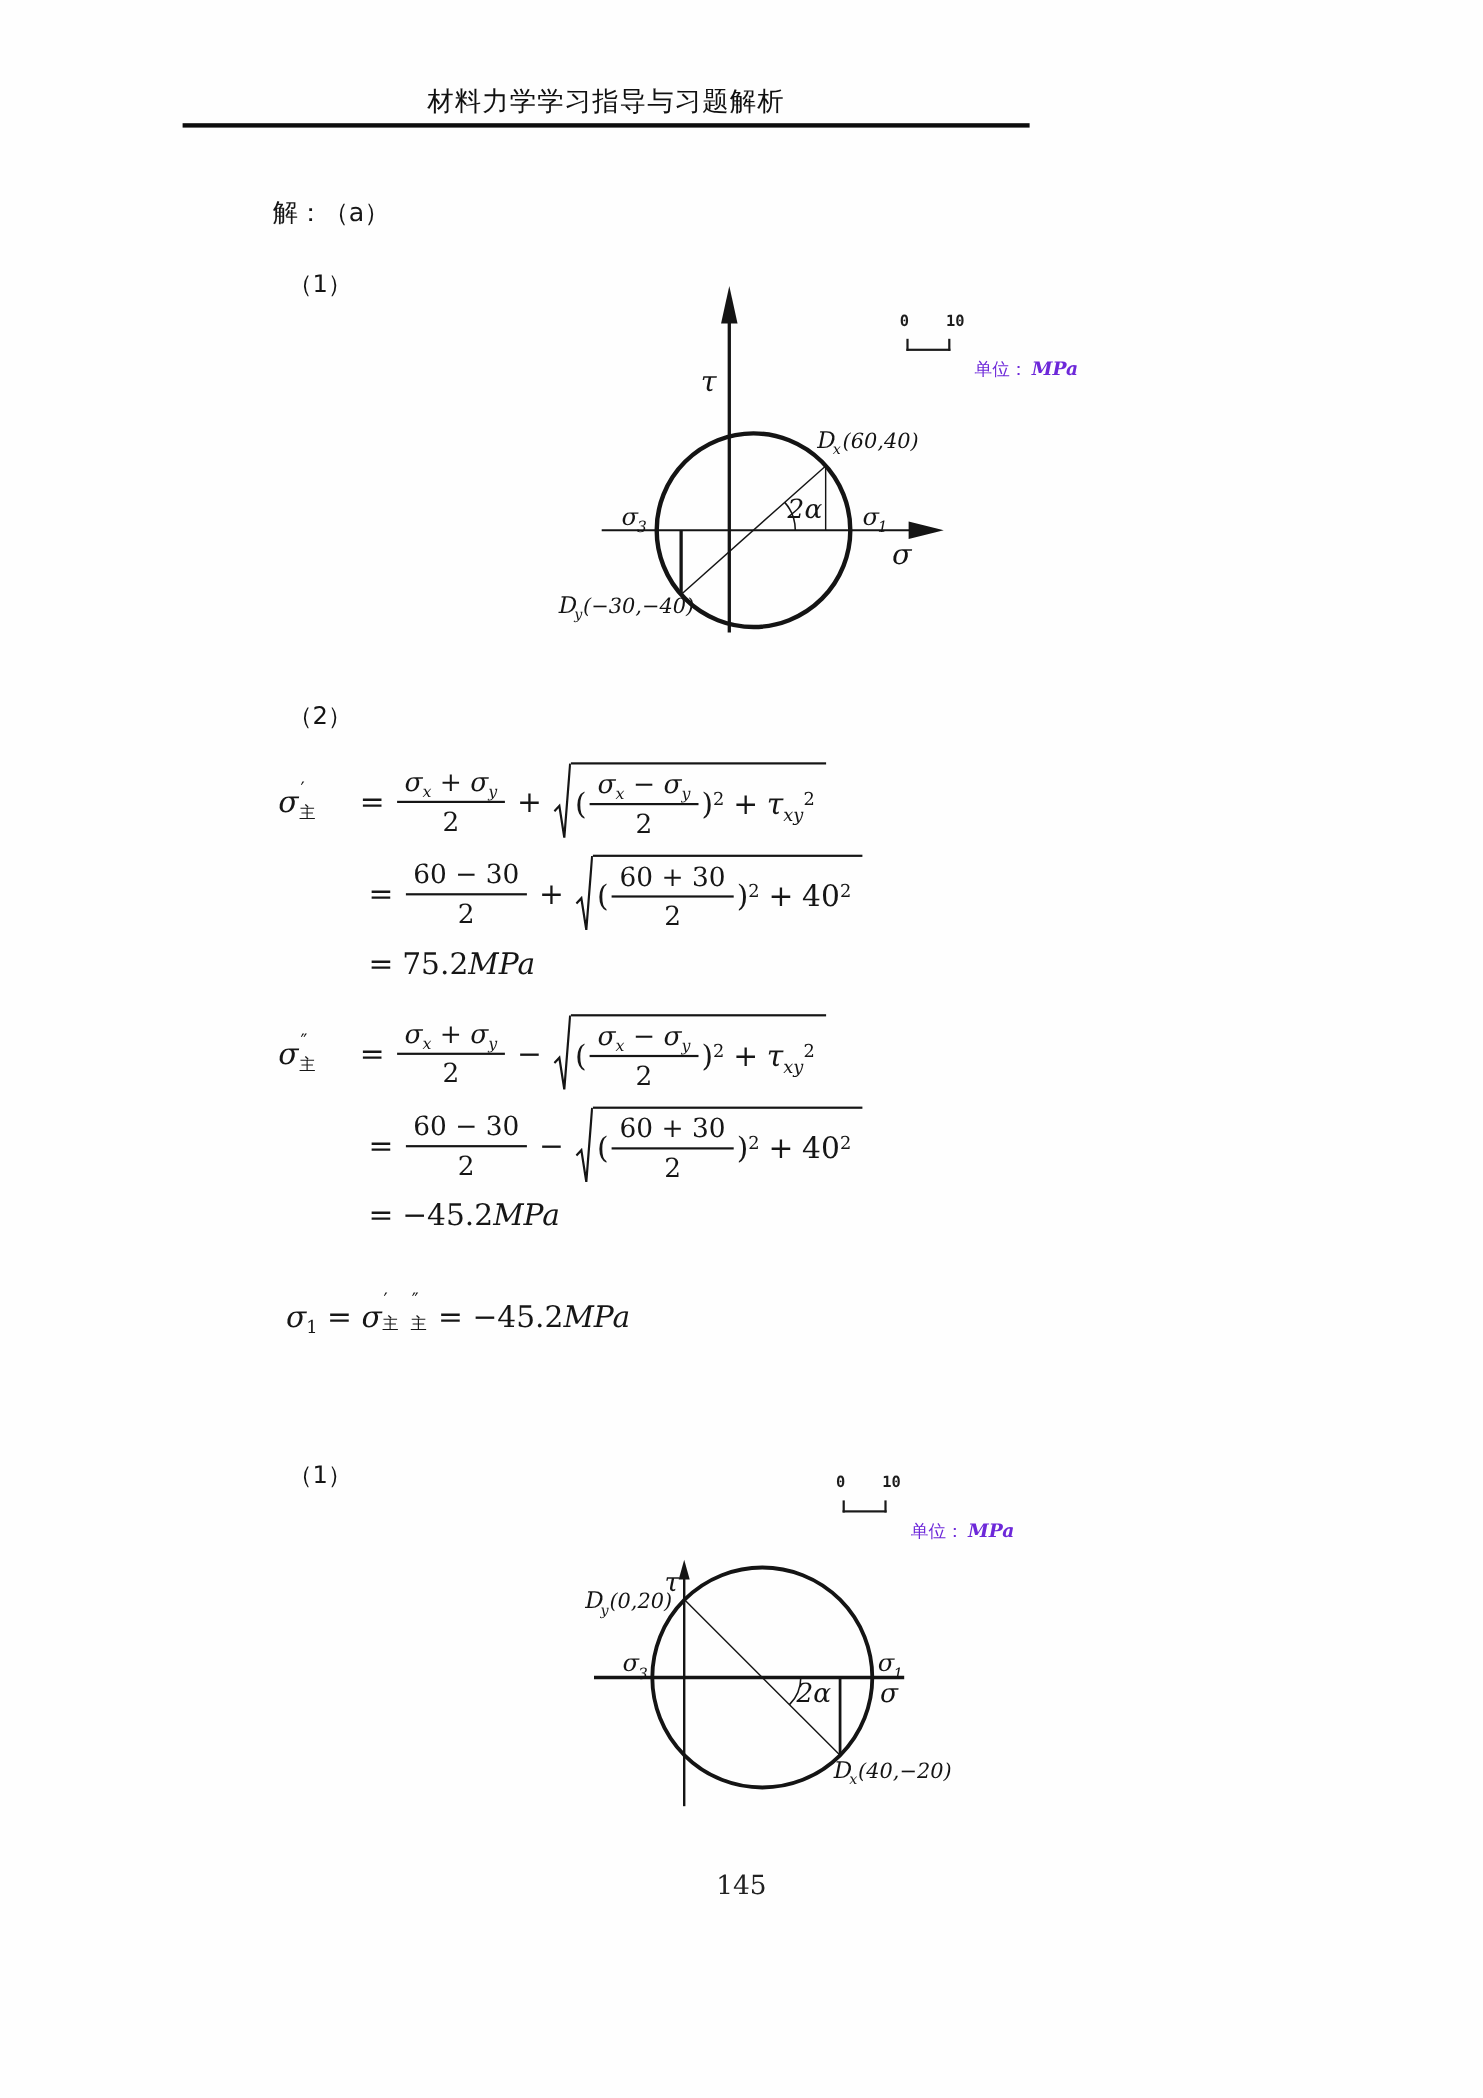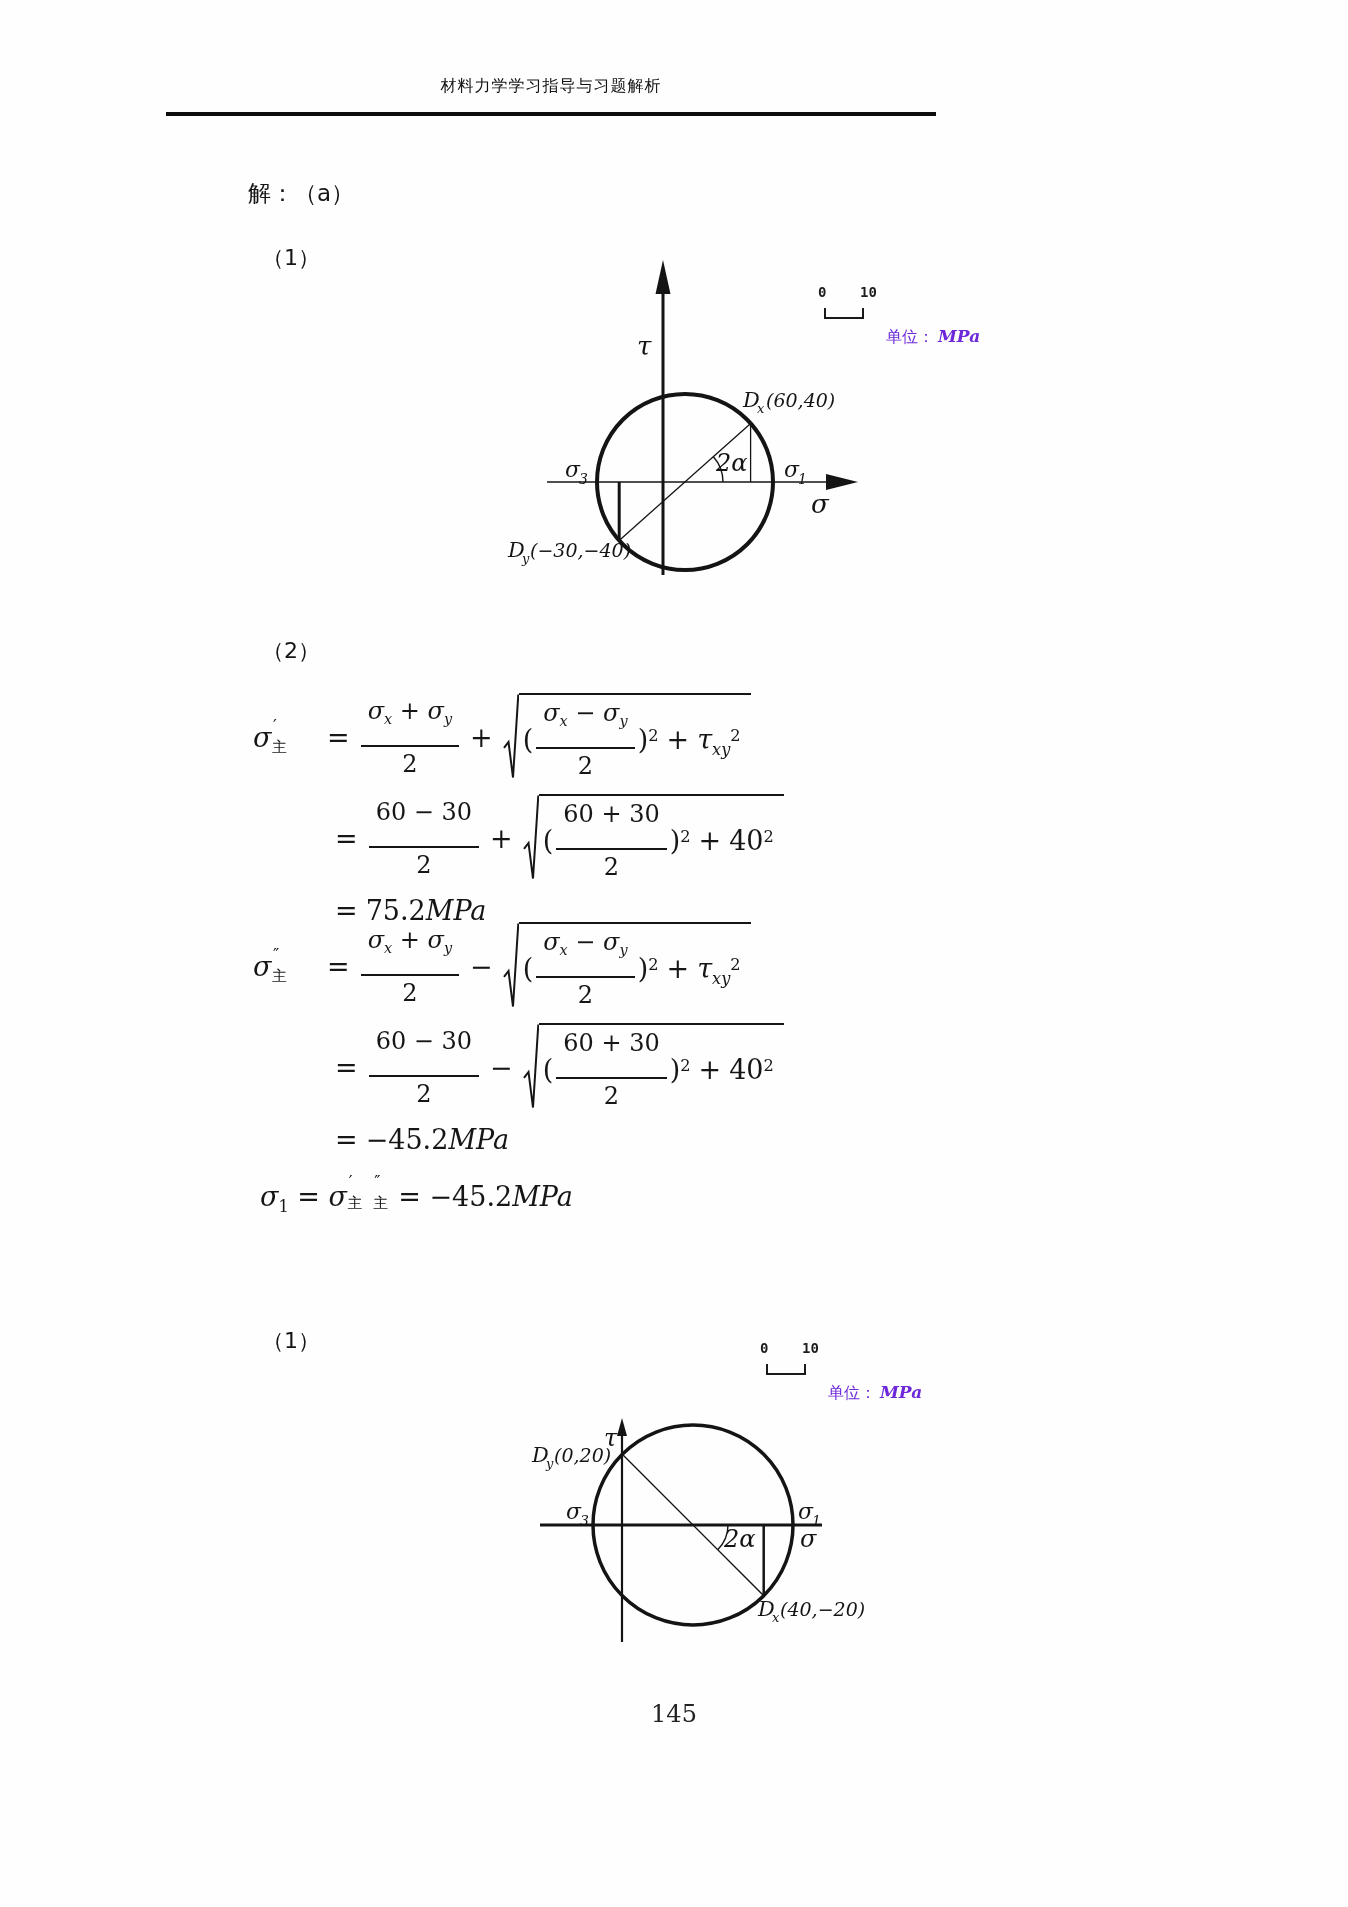--- a/index.html
+++ b/index.html
@@ -4,21 +4,21 @@
 <style>
   html,body{margin:0;padding:0;background:#e8e8e8;}
   .page{
     position:relative;width:1348px;height:1907px;background:#fefefe;
     margin:0 auto;overflow:hidden;color:#161616;
     font-family:"DejaVu Serif",serif;
   }
   .cn{font-family:"DejaVu Sans","Liberation Sans",sans-serif;font-size:23px;color:#161616;}
   .header-title{
     position:absolute;left:166px;top:76px;width:770px;text-align:center;
-    font-family:Liberation Mono, monospace;font-size:16px;letter-spacing:1px;color:#111;
+    font-family:Liberation Mono, monospace;font-size:24px;letter-spacing:1px;color:#111;
   }
   .header-rule{position:absolute;left:166px;top:112px;width:770px;height:4px;background:#0d0d0d;}
   .step{
     position:absolute;font-family:"DejaVu Sans","Liberation Sans",sans-serif;
     font-size:22px;color:#141414;
   }
   .sol-line{position:absolute;display:flex;align-items:center;white-space:nowrap;}
   .math{font-family:"DejaVu Serif","Liberation Serif",serif;font-style:normal;font-size:27px;color:#161616;white-space:nowrap;}
   .math i{font-style:italic;}
   .math sub{font-size:0.60em;vertical-align:-0.38em;line-height:0;}
@@ -30,21 +30,21 @@
   .ss{position:relative;display:inline-block;width:0.95em;height:1em;}
   .ss-t{position:absolute;left:0.10em;top:-0.52em;font-size:0.62em;font-style:normal;}
   .ss-b{position:absolute;left:0.04em;bottom:-0.42em;font-size:0.55em;font-style:normal;
         font-family:"DejaVu Sans","Liberation Sans",sans-serif;}
   
   .fblock{position:absolute;}
   .frow{display:flex;align-items:center;margin-bottom:12px;}
   .frow.cont{padding-left:74px;}
   .frow .mop{font-style:normal;margin:0 8px;}
   .frac{display:inline-flex;flex-direction:column;align-items:center;margin:0 3px;}
-  .frac .num{align-self:stretch;text-align:center;border-bottom:2.2px solid #151515;padding:0 7px 20px;font-size:24px;}
+  .frac .num{align-self:stretch;text-align:center;border-bottom:2.2px solid #151515;padding:0 7px 3px;font-size:24px;}
   .frac .den{padding:3px 7px 0;font-size:24px;}
   .sqrt{position:relative;display:inline-flex;align-items:stretch;padding-left:16px;margin-left:2px;}
   .rad{position:absolute;left:0;top:0;width:16px;height:100%;}
   .sqrt-body{display:inline-flex;align-items:center;border-top:2.2px solid #151515;padding:4px 10px 2px 4px;}
   .lhs{min-width:66px;display:inline-flex;align-items:center;}
   .resline{margin-top:2px;}
   
   .scalebar{position:absolute;width:200px;height:48px;}
   .sb-num{position:absolute;font-family:"DejaVu Sans Mono","Liberation Mono",monospace;font-size:14px;font-weight:bold;color:#1d1d1d;}
   .sb-zero{left:12px;top:0;}

